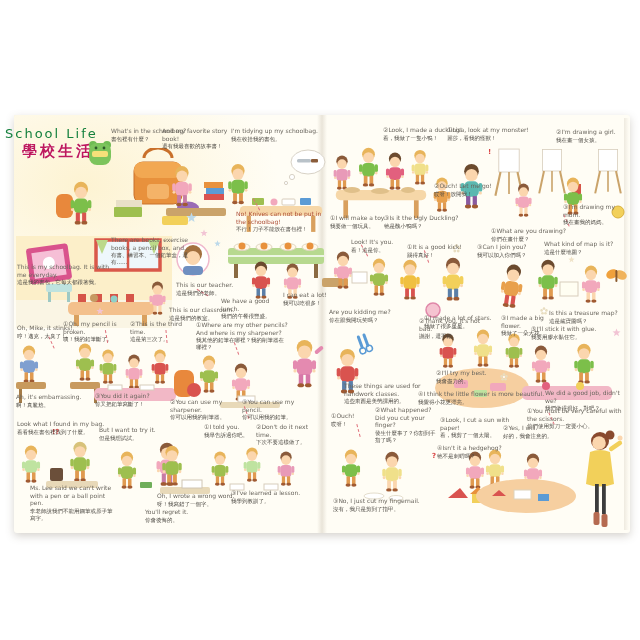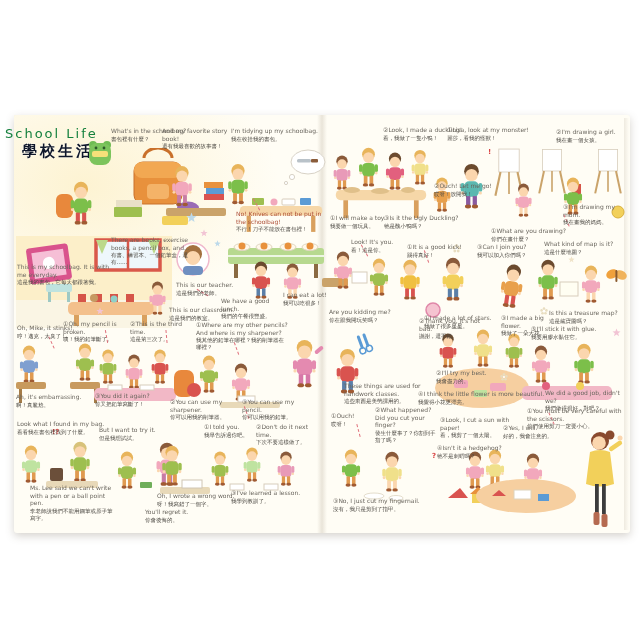--- a/index.html
+++ b/index.html
@@ -8,21 +8,21 @@
   .spread{position:absolute;left:14px;top:115px;width:616px;height:418px;background:#fffdf5;
           border-radius:3px;box-shadow:0 3px 8px rgba(90,80,60,.25);}
   .pageL{position:absolute;left:14px;top:115px;width:308px;height:418px;
          background:radial-gradient(ellipse 260px 180px at 70px 70px,#fdf3d2,rgba(255,253,245,0) 75%);}
   .gutter{position:absolute;left:317px;top:115px;width:10px;height:418px;
           background:linear-gradient(90deg,rgba(0,0,0,0),rgba(120,100,70,.16) 50%,rgba(0,0,0,0));}
   .edge{position:absolute;left:624px;top:118px;width:5px;height:412px;
         background:linear-gradient(90deg,rgba(120,100,70,.12),rgba(255,255,255,0));}
   .title-en{position:absolute;left:5px;top:126px;font-size:13px;font-weight:normal;color:#15803d;
             letter-spacing:2px;}
-  .title-zh{position:absolute;left:22px;top:142px;font-size:15px;font-weight:bold;color:#0f172a;
+  .title-zh{position:absolute;left:22px;top:142px;font-size:15px;font-weight:bold;color:#be185d;
             letter-spacing:3px;text-shadow:0 0 2px #fff;}
   .badge{position:absolute;left:88px;top:140px;}
   .bub{position:absolute;font-size:6px;line-height:1.28;color:#6a665e;}
   .bub .en{display:block;}
   .bub .zh{display:block;font-size:5.5px;color:#4d4a44;margin-top:1px;}
   .warn{color:#ad4f38;}
   .one .en{white-space:nowrap;}
   .scene{position:absolute;}
   .lead{position:absolute;width:13px;border-top:1.3px dashed #e0707c;}
   .mark{position:absolute;color:#d94343;font-size:7px;font-weight:bold;}

